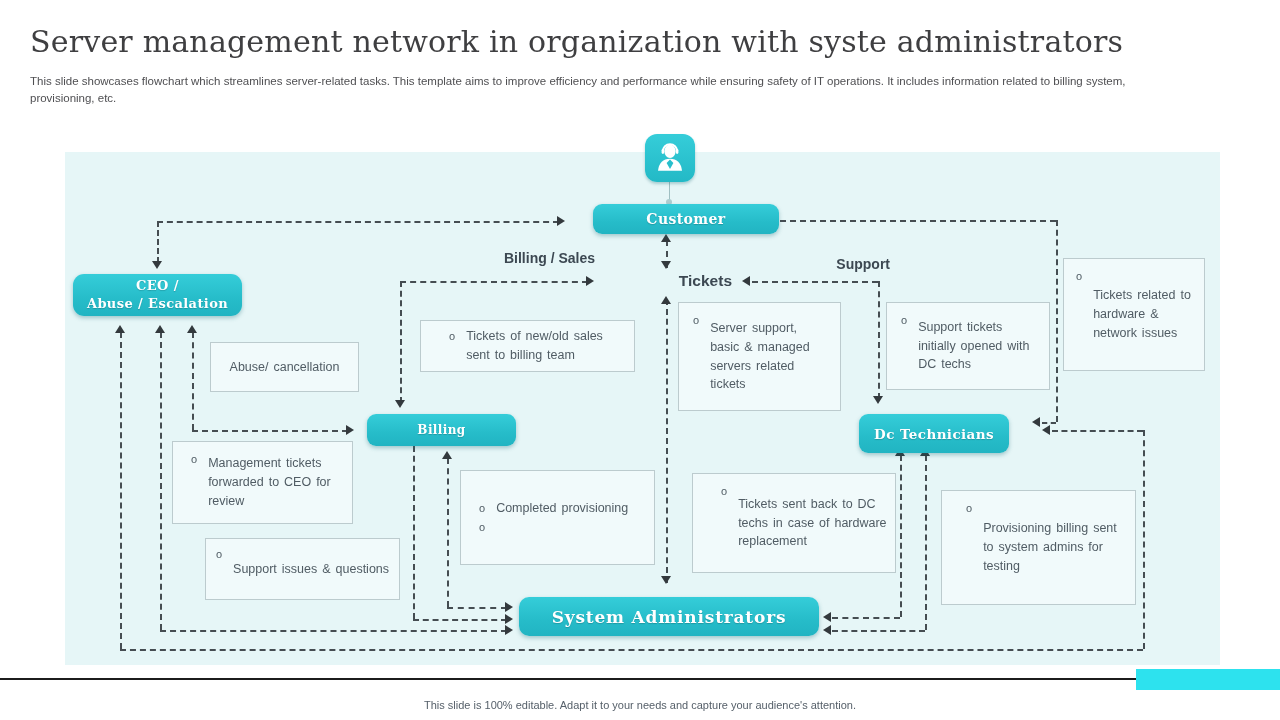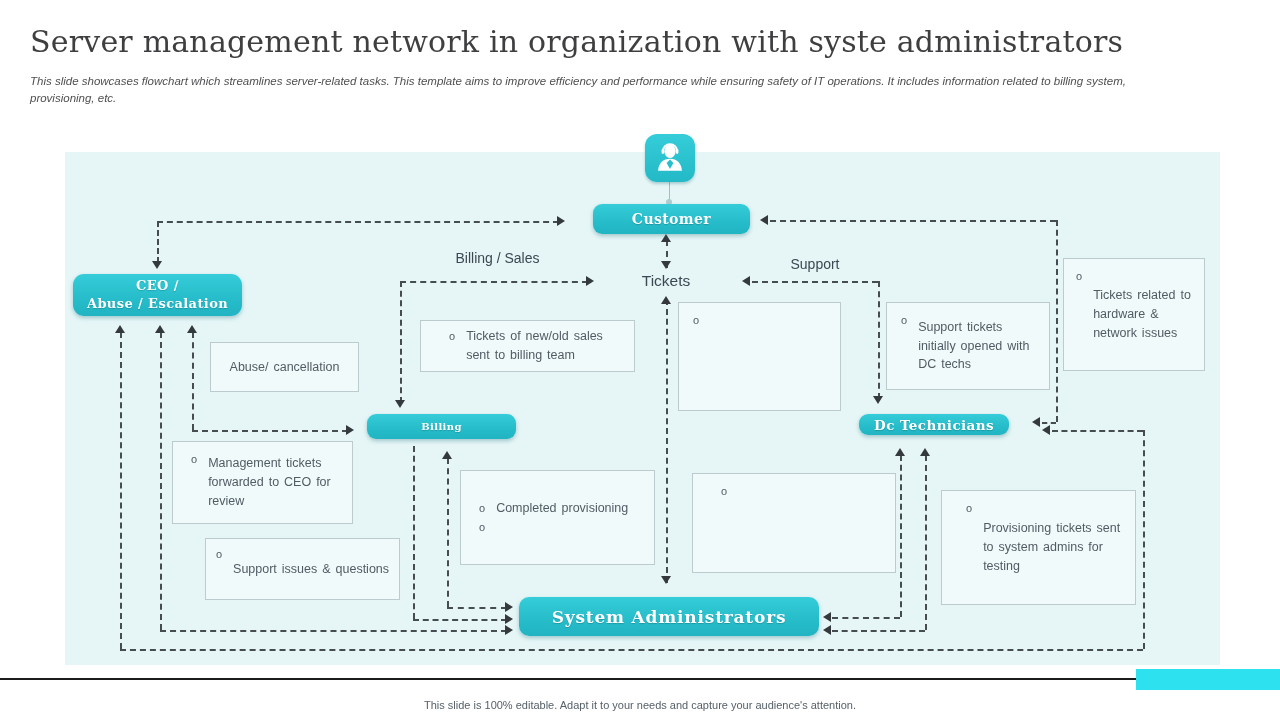--- a/index.html
+++ b/index.html
@@ -8,50 +8,50 @@
     background:#ffffff;font-family:"Liberation Sans",sans-serif;
   }
   
   .title{
     position:absolute;left:30px;top:24px;width:1180px;
     font-family:"DejaVu Serif",serif;font-size:30px;color:#3f3f41;
     letter-spacing:.2px;white-space:nowrap;
   }
   .subtitle{
     position:absolute;left:30px;top:73px;width:1160px;
-    font-size:11.5px;line-height:1.45;color:#4f4f52;font-style:italic;
+    font-size:11.5px;line-height:1.45;color:#4f4f52;
   }
   
   .canvas{
     position:absolute;left:65px;top:152px;width:1155px;height:513px;
     background:#e6f6f7;
   }
   
   .pill{
     position:absolute;display:flex;align-items:center;justify-content:center;
     background:linear-gradient(180deg,#35cdd9 0%,#26bcc9 60%,#21b4c2 100%);
     border-radius:9px;color:#ffffff;font-family:"DejaVu Serif",serif;font-weight:bold;
     text-align:center;box-shadow:0 2px 4px rgba(25,110,120,.35);
     letter-spacing:.4px;text-shadow:0 1px 1px rgba(0,0,0,.18);
   }
-  #pill-customer{left:593px;top:204px;width:157px;height:30px;font-size:14px;}
+  #pill-customer{left:593px;top:204px;width:186px;height:30px;font-size:14px;}
   #pill-ceo{left:73px;top:274px;width:169px;height:42px;font-size:13px;line-height:1.35;border-radius:11px;}
-  #pill-billing{left:367px;top:414px;width:149px;height:25px;font-size:10px;}
-  #pill-dc{left:859px;top:414px;width:150px;height:21px;font-size:13.5px;}
+  #pill-billing{left:367px;top:414px;width:149px;height:32px;font-size:12px;}
+  #pill-dc{left:859px;top:414px;width:150px;height:39px;font-size:13.5px;}
   #pill-sysadmin{left:519px;top:597px;width:300px;height:39px;font-size:17px;letter-spacing:.8px;border-radius:10px;}
   
   .icon-tile{
     position:absolute;left:645px;top:134px;width:50px;height:48px;border-radius:12px;
     background:linear-gradient(180deg,#35cdd9,#23b9c6);display:flex;align-items:center;justify-content:center;
     box-shadow:0 2px 3px rgba(25,110,120,.3);
   }
   .icon-stem{position:absolute;left:669px;top:182px;height:20px;width:0;border-left:1px solid #9fbfc2;}
   .icon-dot{position:absolute;left:666px;top:199px;width:6px;height:6px;border-radius:50%;background:#aecdd0;}
   
-  .flabel{position:absolute;font-weight:normal;color:#3c4852;text-align:center;}
+  .flabel{position:absolute;font-weight:bold;color:#3c4852;text-align:right;}
   #lbl-billing-sales{left:400px;top:250px;width:195px;font-size:14px;}
   #lbl-support{left:740px;top:256px;width:150px;font-size:14px;}
   #lbl-tickets{left:600px;top:272px;width:132px;font-size:15.5px;}
   
   .note{
     position:absolute;background:rgba(255,255,255,.45);border:1px solid #bccbce;
     color:#505c64;font-size:12.5px;line-height:1.5;box-sizing:border-box;
     display:flex;align-items:center;word-spacing:1.5px;
   }
   .note .b{flex:0 0 auto;font-size:11px;margin-right:11px;align-self:flex-start;padding-top:1px;}
@@ -189,20 +189,21 @@
 
 <div class="note" id="n-sales">
   <span>Abuse/ cancellation</span>
 </div>
 <div class="note" id="n-newold">
   <span class="b">o</span>
   <span>Tickets of new/old sales sent to billing team</span>
 </div>
 <div class="note" id="n-serversupport">
   <span class="b">o</span>
+  <span>Server support, basic &amp; managed servers related tickets</span>
 </div>
 <div class="note" id="n-supporttickets">
   <span class="b">o</span>
   <span>Support tickets initially opened with DC techs</span>
 </div>
 <div class="note" id="n-hardware">
   <span class="b">o</span>
   <span>Tickets related to hardware &amp; network issues</span>
 </div>
 <div class="note" id="n-management">
@@ -219,21 +220,22 @@
         <span class="b">o</span>
         <span>Completed provisioning</span>
       </div>
     <div class="row">
         <span class="b">o</span>
       </div>
   </div>
 </div>
 <div class="note" id="n-sentback">
   <span class="b">o</span>
+  <span>Tickets sent back to DC techs in case of hardware replacement</span>
 </div>
 <div class="note" id="n-provisioning">
   <span class="b">o</span>
-  <span>Provisioning tickets sent to system admins for testing</span>
+  <span>Provisioning billing sent to system admins for testing</span>
 </div>
 
 <div class="footer-line"></div>
 <div class="footer-bar"></div>
 <div class="footer-note">This slide is 100% editable. Adapt it to your needs and capture your audience's attention.</div>
 
 </body></html>

